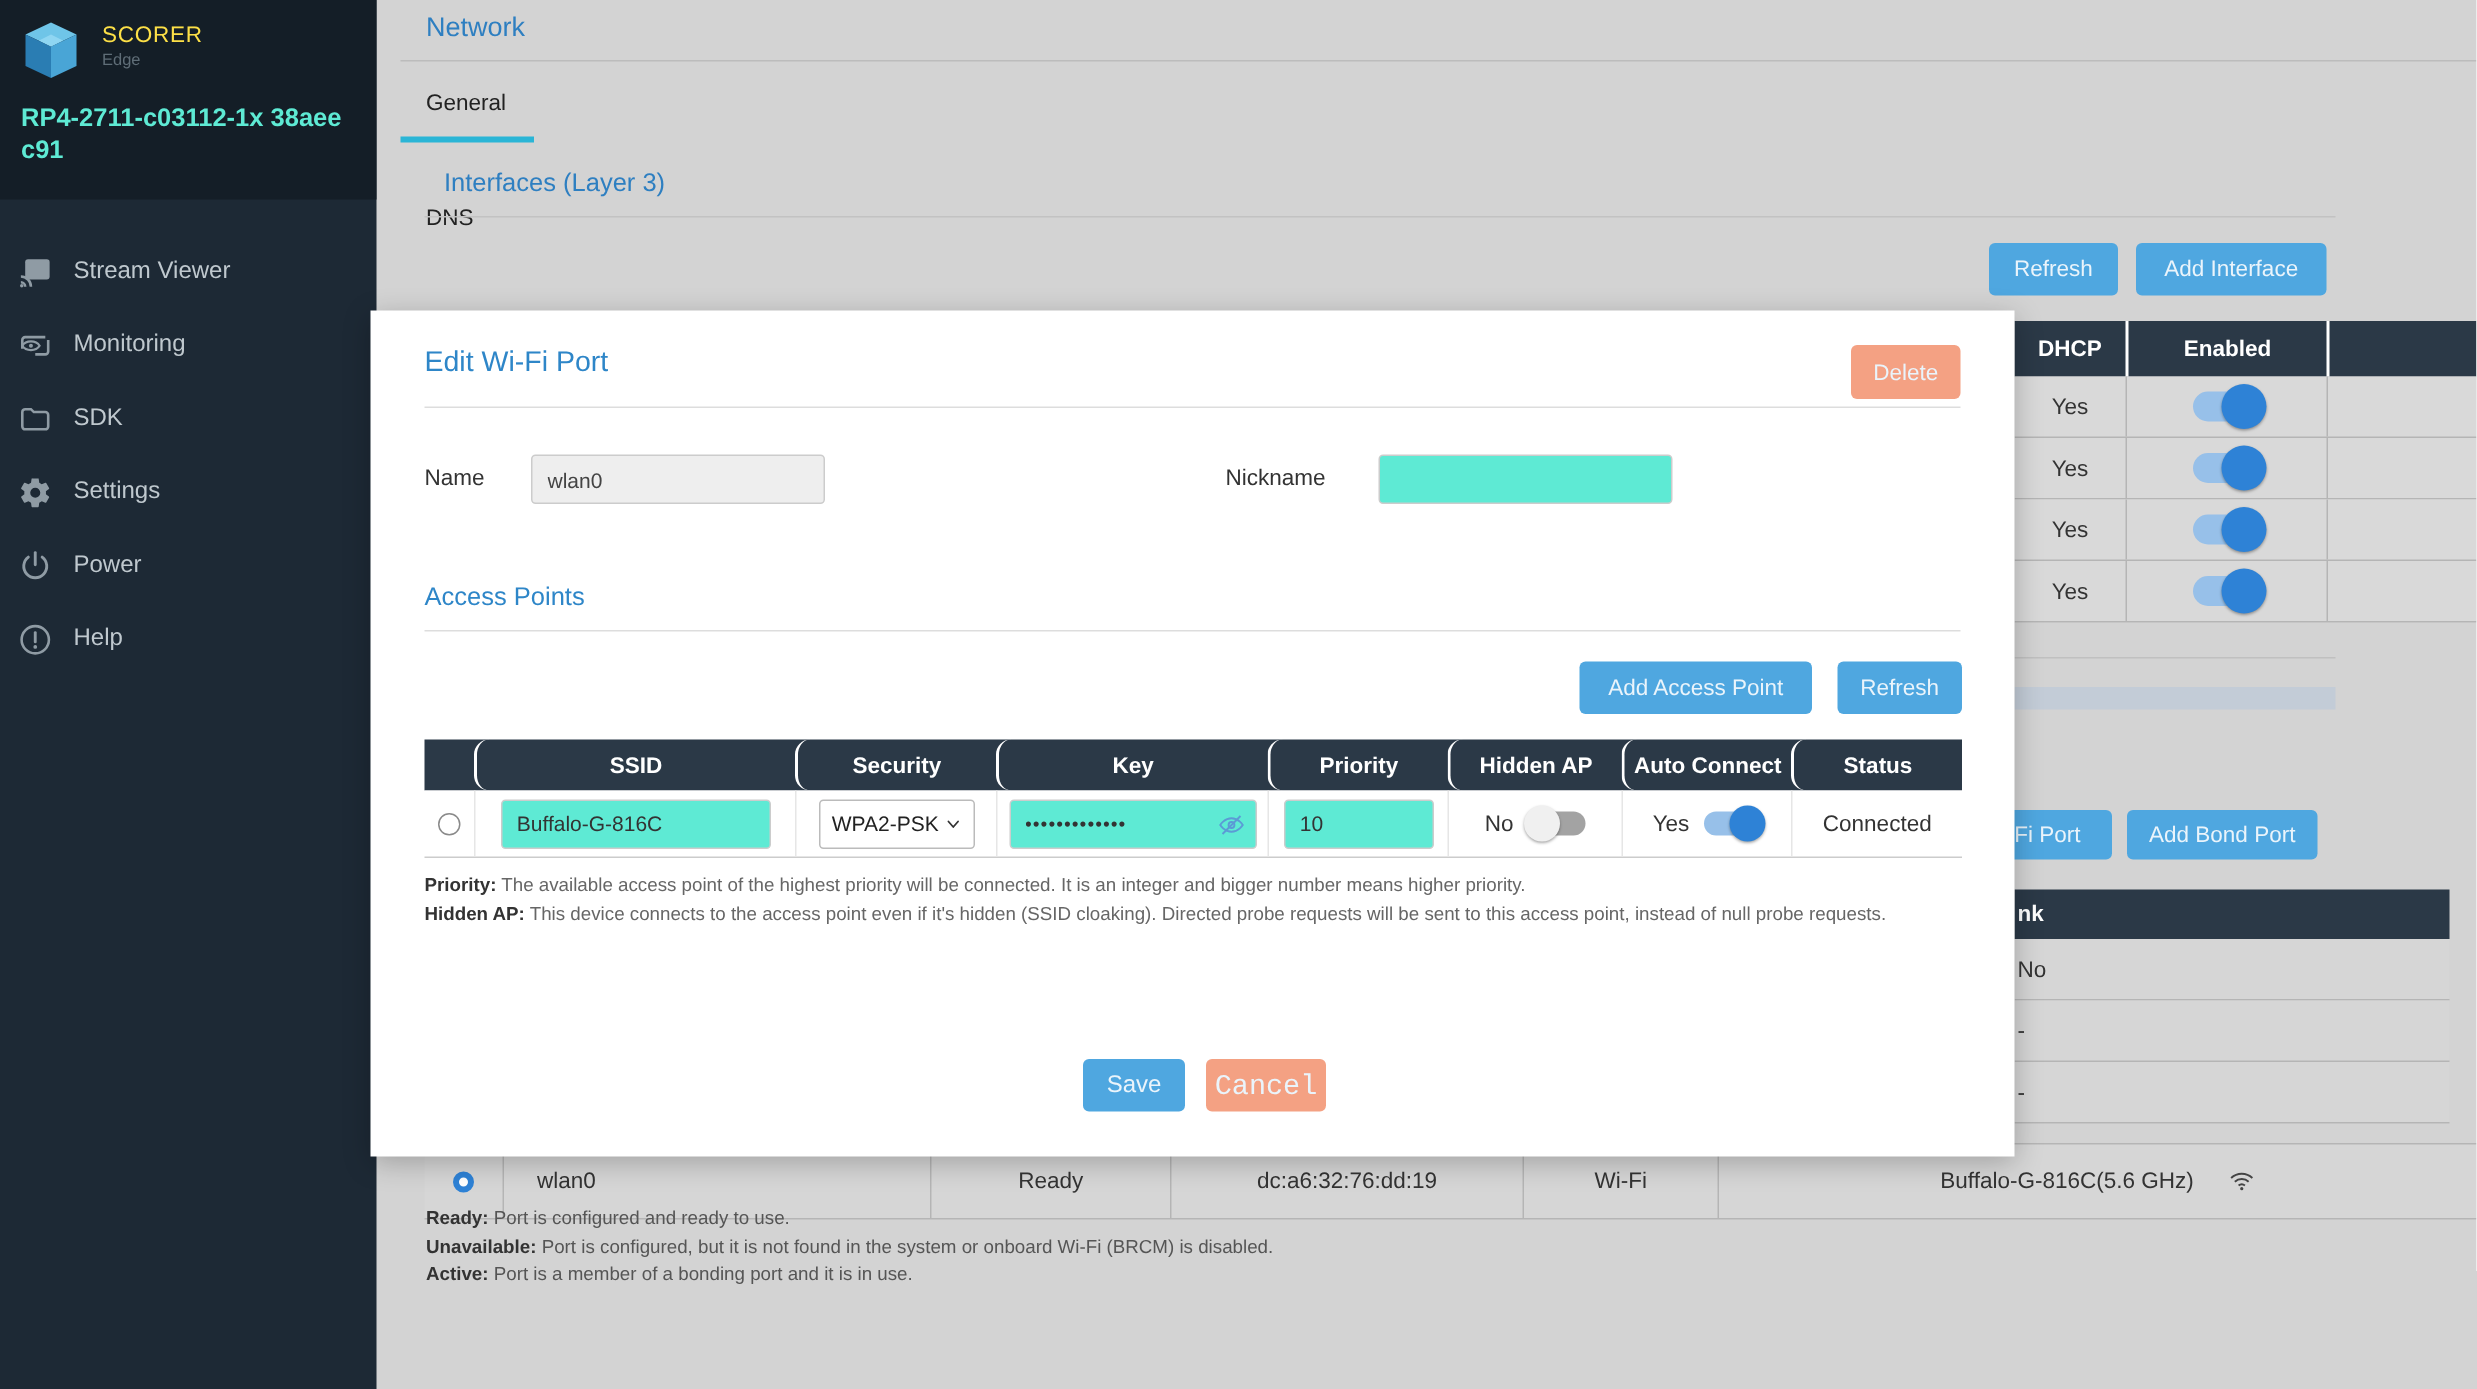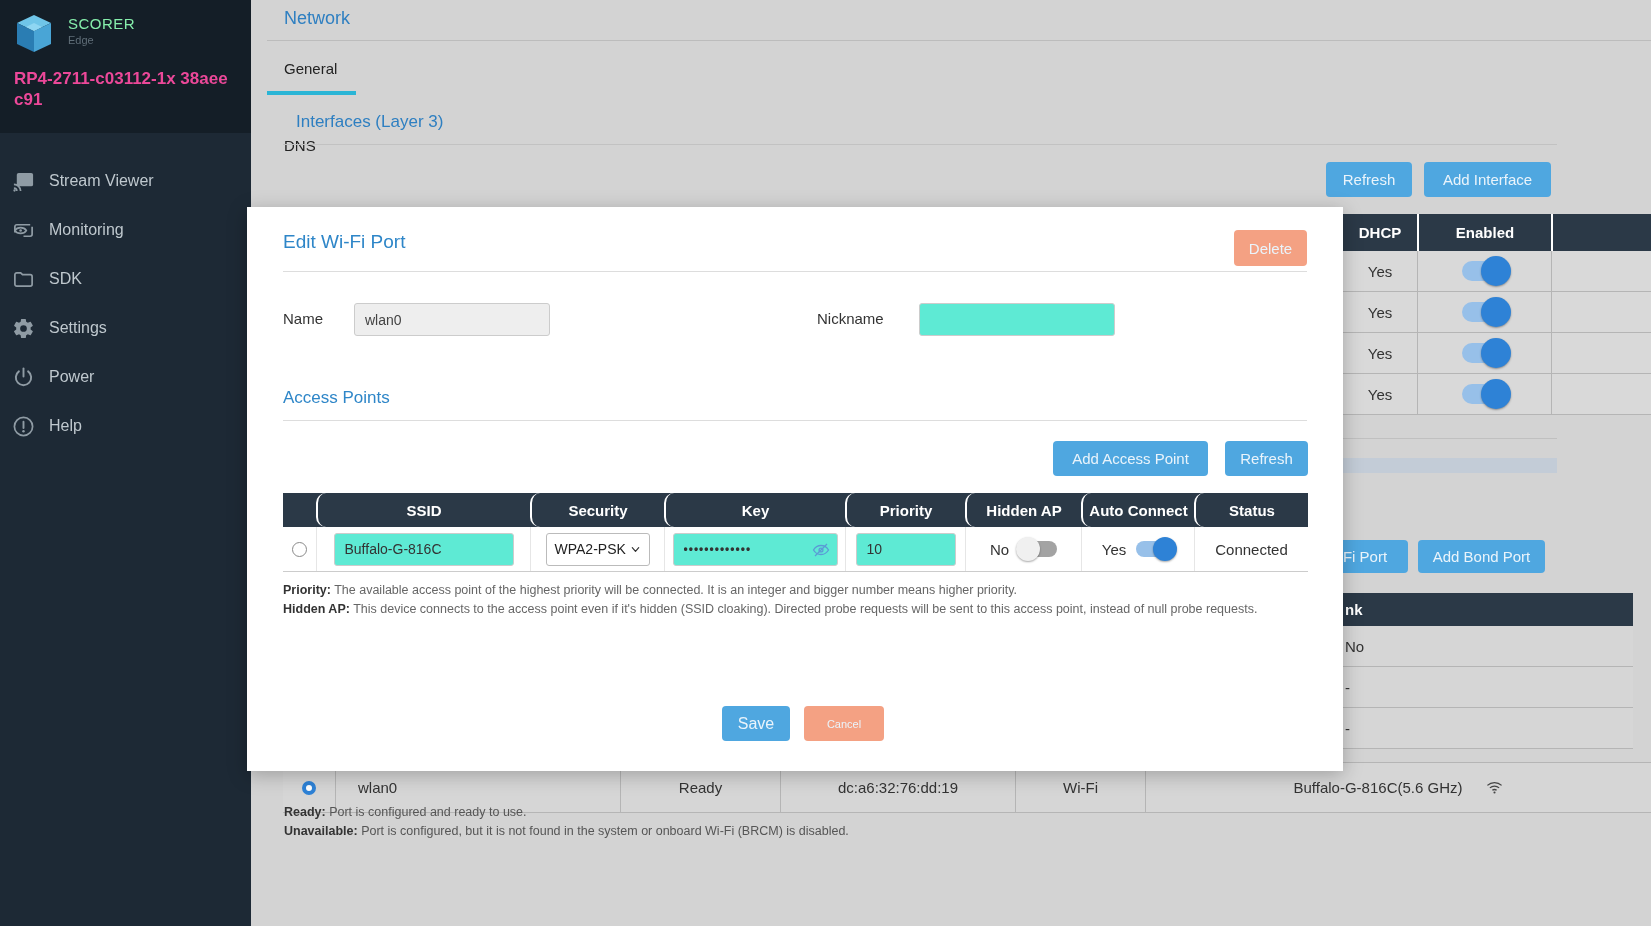--- a/index.html
+++ b/index.html
@@ -4,23 +4,23 @@
 <style>
   html,body{margin:0;padding:0;background:#fff;}
   *{box-sizing:border-box;font-family:"Liberation Sans",sans-serif;}
   #app{position:relative;width:1651px;height:926px;background:#d3d3d3;overflow:hidden;}
 
   
   .sidebar{position:absolute;left:0;top:0;width:251px;height:926px;background:#1d2935;z-index:5;}
   .sidebar-header{background:#141e27;padding:12px 14px 22px 14px;}
   .brand{display:flex;align-items:flex-start;gap:14px;}
   .brand-logo{width:40px;height:40px;margin-top:2px;}
-  .brand-title{color:#86efac;font-size:15px;letter-spacing:.5px;margin-top:3px;}
+  .brand-title{color:#fde047;font-size:15px;letter-spacing:.5px;margin-top:3px;}
   .brand-sub{color:#5f6d77;font-size:11px;margin-top:2px;}
-  .device-id{color:#ec4899;font-size:17px;font-weight:bold;line-height:1.25;margin-top:14px;word-break:break-all;}
+  .device-id{color:#5eead4;font-size:17px;font-weight:bold;line-height:1.25;margin-top:14px;word-break:break-all;}
   .menu{padding-top:24px;}
   .menu-item{display:flex;align-items:center;gap:14px;padding:13px 12px;color:#bfc8ce;font-size:16px;cursor:pointer;}
   .menu-item svg{width:23px;height:23px;color:#8f9ba4;flex:0 0 auto;}
 
   
   .main{position:absolute;left:251px;top:0;width:1400px;height:926px;}
   .page-title{position:absolute;left:33px;top:8px;font-size:18px;color:#2e7fc1;}
   .hr-top{position:absolute;left:16px;top:40px;right:0;height:1px;background:#bcbcbc;}
   .tabs{position:absolute;left:33px;top:60px;display:flex;gap:46px;font-size:15px;color:#222;flex-direction:column;}
   .tab{padding-bottom:14px;cursor:pointer;}
@@ -110,21 +110,21 @@
   .key-wrap{position:relative;}
   .inp-key{width:165px;font-weight:bold;letter-spacing:1px;font-size:12px;}
   .eye{position:absolute;right:8px;top:8px;width:18px;height:18px;color:#5b9bd5;cursor:pointer;}
   .inp-pri{width:100px;}
   .tg-label{font-size:15px;color:#333;margin-right:10px;}
   .status-txt{font-size:15px;color:#333;}
 
   .notes{position:absolute;left:36px;top:374px;font-size:12.5px;color:#666;line-height:18.5px;}
   .notes b{color:#333;}
   .btn-save{position:absolute;left:475px;top:499px;width:68px;height:35px;font-size:16px;}
-  .btn-cancel{position:absolute;left:557px;top:499px;width:80px;height:35px;font-size:11px;}
+  .btn-cancel{position:absolute;left:557px;top:499px;width:80px;height:35px;font-size:19px;font-family:Liberation Mono, monospace;}
 
   .wifi-ic{width:17px;height:17px;color:#444;}
 </style>
 </head>
 <body>
 
 <div id="app">
 
   <div class="sidebar">
     <div class="sidebar-header">
@@ -283,20 +283,21 @@
             <path d="M5.5 12.5a9.5 9.5 0 0 1 13 0" fill="none" stroke="currentColor" stroke-width="1.8"></path>
             <path d="M9 16a4.8 4.8 0 0 1 6 0" fill="none" stroke="currentColor" stroke-width="1.8"></path>
             <circle cx="12" cy="19" r="1.5" fill="currentColor"></circle>
           </svg>
       </div>
     </div>
 
     <div class="legend">
       <div><b>Ready:</b> <span>Port is configured and ready to use.</span></div>
       <div><b>Unavailable:</b> <span>Port is configured, but it is not found in the system or onboard Wi-Fi (BRCM) is disabled.</span></div>
+      <div><b>Active:</b> <span>Port is a member of a bonding port and it is in use.</span></div>
     </div>
   </div>
 
   <div class="modal">
     <div class="modal-title">Edit Wi-Fi Port</div>
     <button class="btn btn-salmon btn-delete">Delete</button>
     <div class="modal-hr1"></div>
 
     <div class="field-label" style="left:36px;top:103px;">Name</div>
     <input class="inp inp-name ro" readonly="" value="wlan0" style="">

